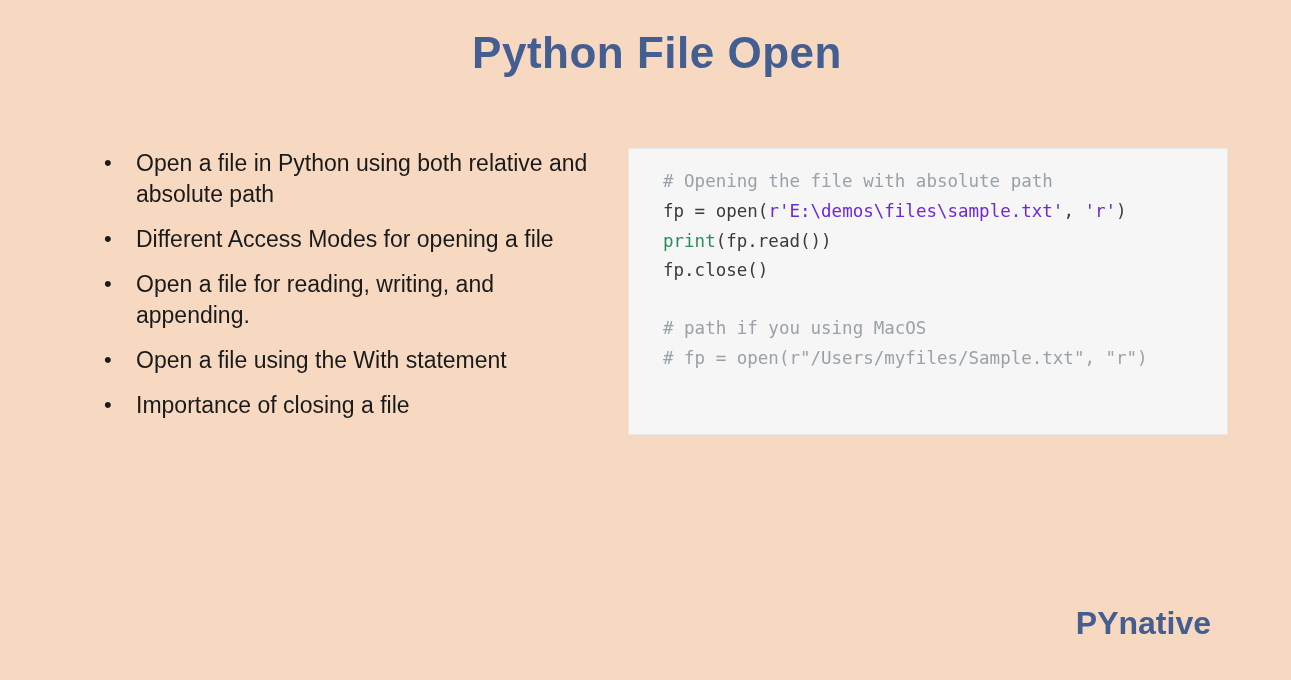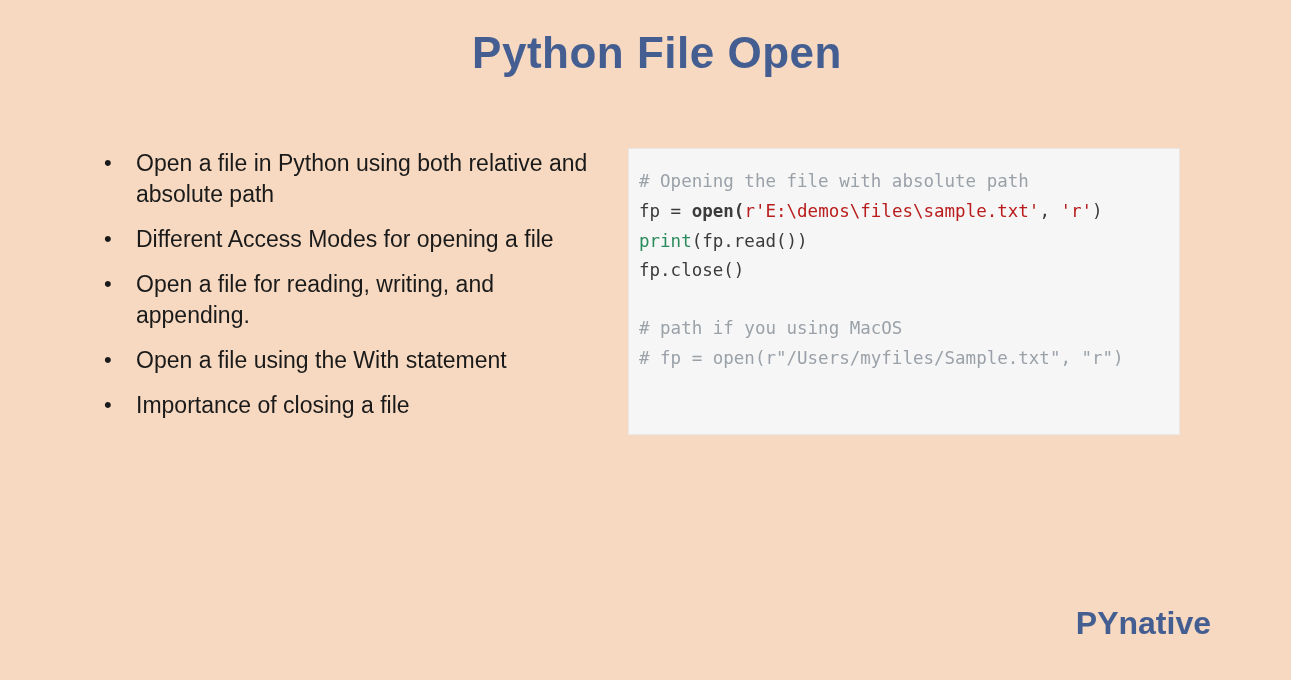--- a/index.html
+++ b/index.html
@@ -45,35 +45,35 @@
     content: "•";
     position: absolute;
     left: 4px;
     top: 0;
     font-size: 22px;
     color: #1a1a1a;
   }
   .code-box {
     background: #f6f6f6;
     border: 1px solid #e8e8e8;
-    padding: 18px 10px;
+    padding: 18px 34px;
     width: 530px;
     font-family: "Consolas", "Menlo", monospace;
     font-size: 17.5px;
     line-height: 1.7;
     color: #3b3b3b;
   }
   .code-line { white-space: pre; }
   .cm  { color: #9aa1a8; }
   .cm2 { color: #9aa1a8; }
   .id  { color: #3b3b3b; }
   .op  { color: #3b3b3b; }
-  .fn  { color: #3b3b3b; font-weight: bold; }
+  .fn  { color: #3b3b3b; }
   .kw  { color: #2a8c5c; }
-  .str { color: #b91c1c; }
+  .str { color: #6d28d9; }
   .pr  { color: #3b3b3b; text-align: right; }
   .bl  { height: 1.6em; }
   .footer {
     position: absolute;
     right: 80px;
     bottom: 38px;
     color: #455e92;
     font-size: 32px;
     font-weight: 700;
   }

